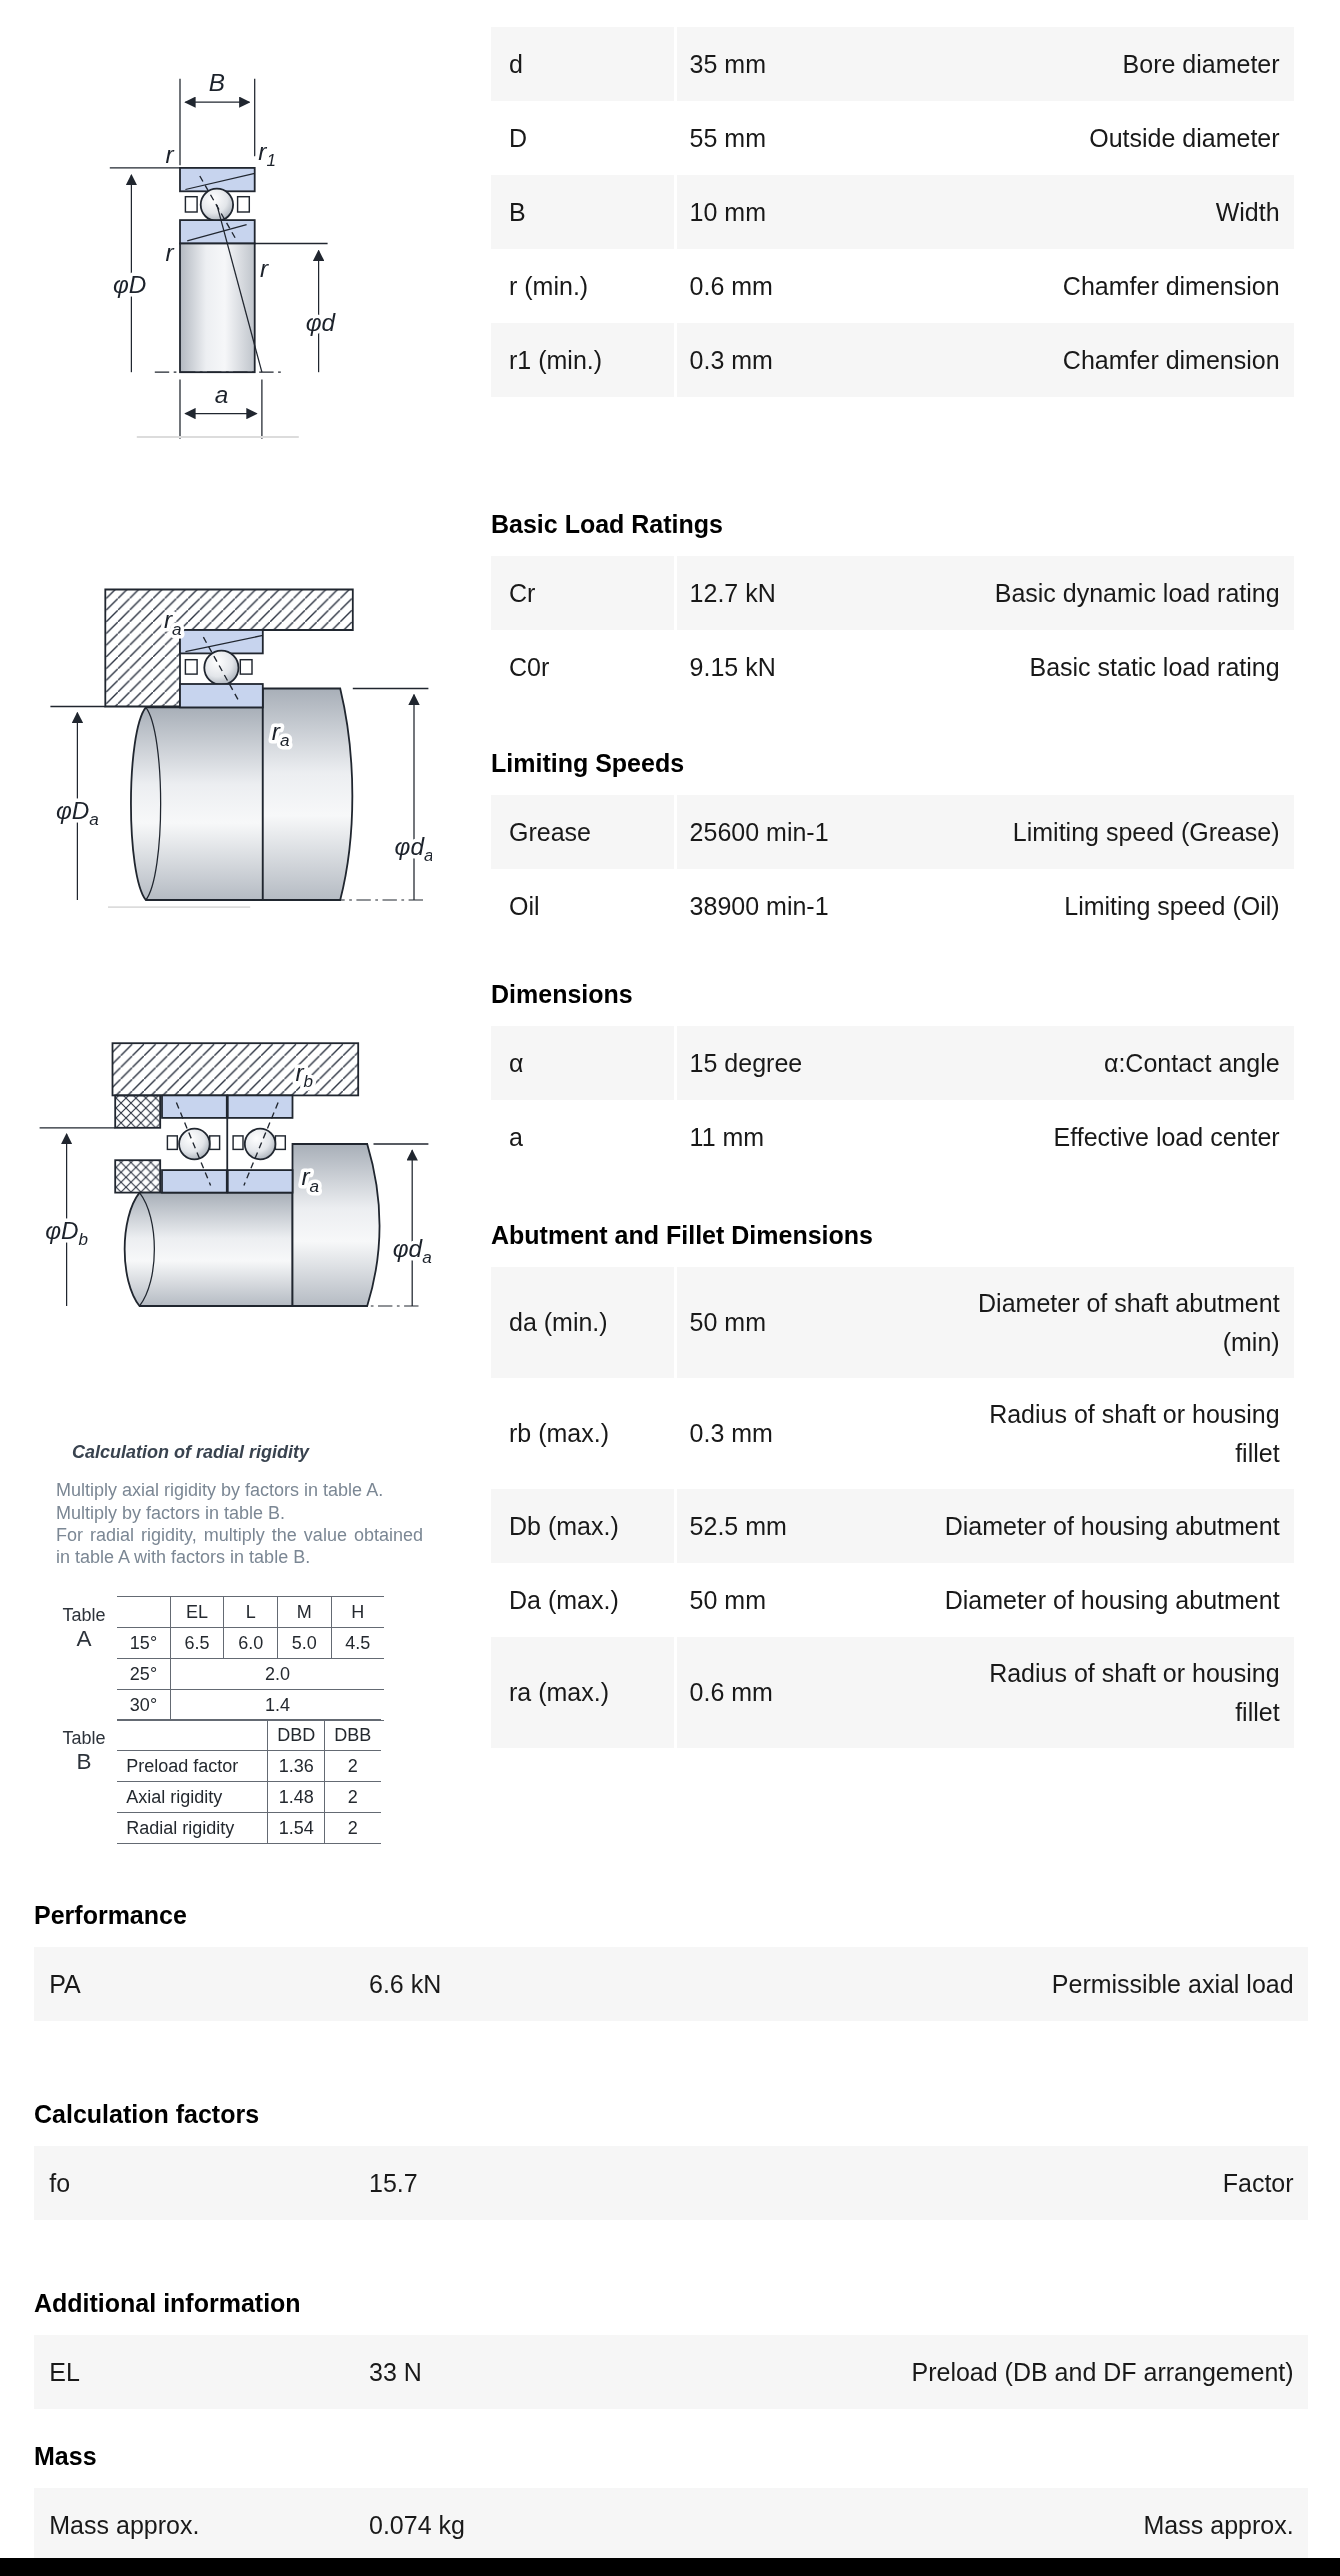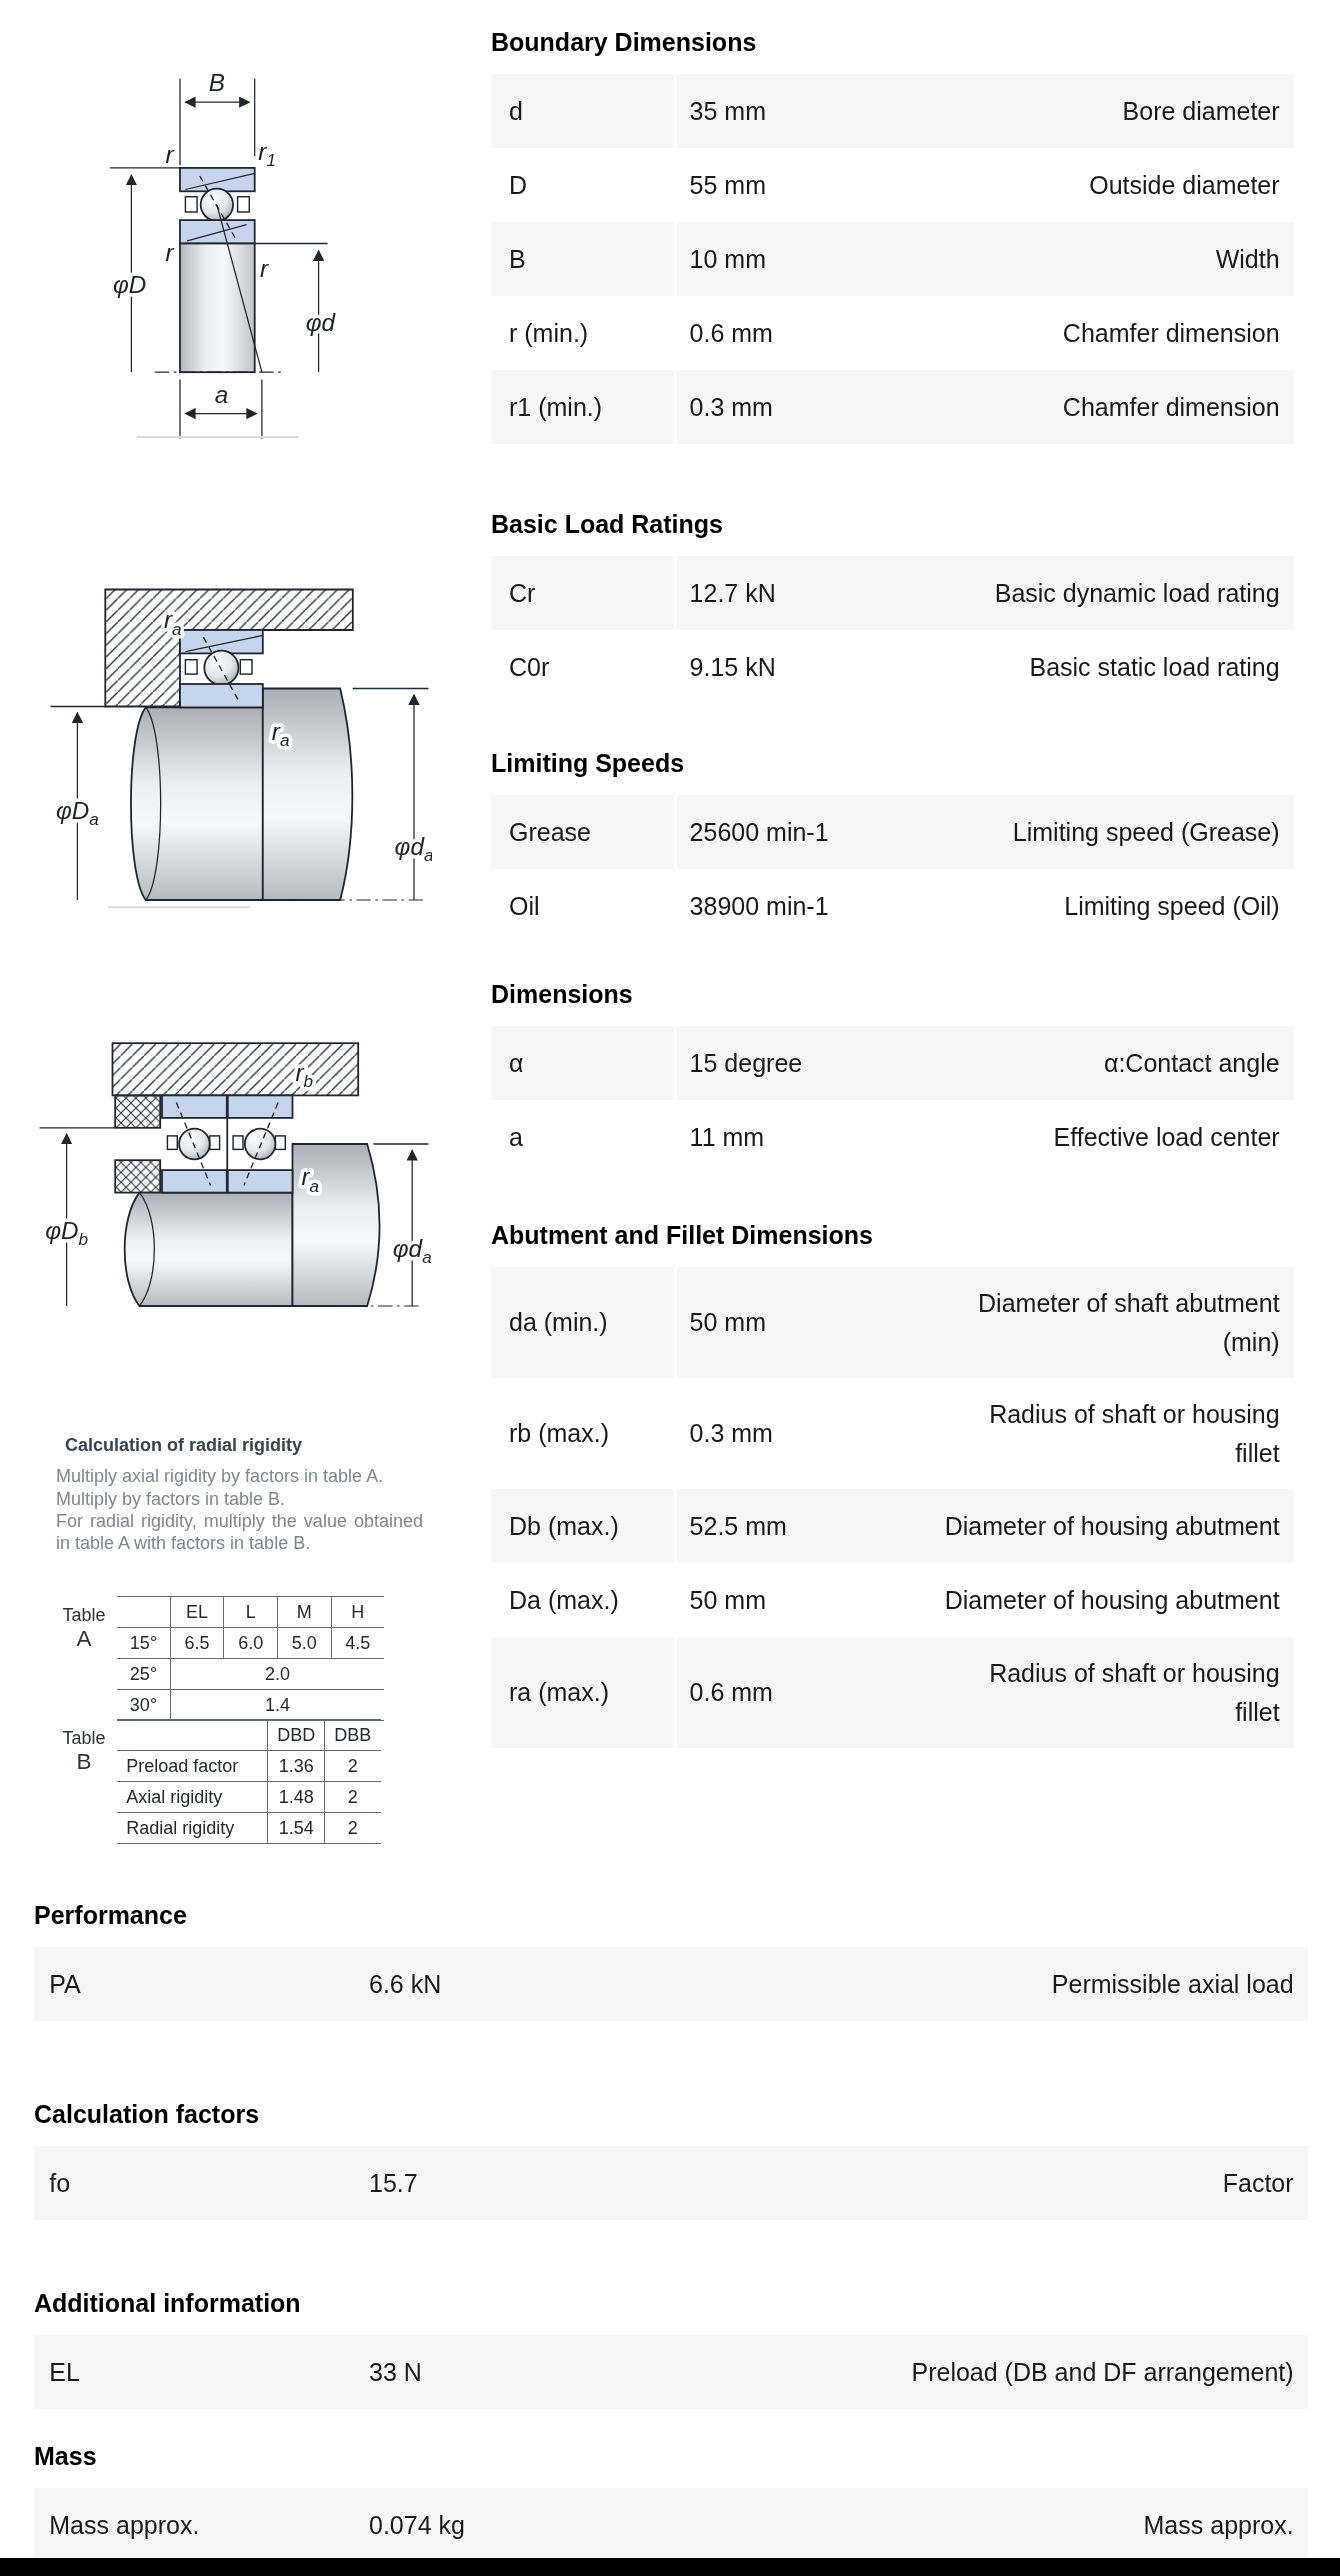--- a/index.html
+++ b/index.html
@@ -17,21 +17,21 @@
   .rsec .c-label{width:186px;padding-left:18px;box-sizing:border-box;}
   .rsec .c-val{width:234px;padding-left:12.6px;box-sizing:border-box;}
   .rsec .srow::after{content:"";position:absolute;left:183px;top:0;bottom:0;width:2.7px;background:#fff;}
   .bsec .c-label{width:335px;padding-left:15.3px;box-sizing:border-box;}
   .bsec .c-val{width:387px;box-sizing:border-box;}
   .c-desc{flex:1;text-align:right;padding-right:14.4px;line-height:1.55;}
   .c-desc span{display:block;}
 
   
   #note{position:absolute;left:56px;top:1425px;width:367px;font-size:18px;line-height:1.24;}
-  #note .nh{font-weight:700;color:#39434f;margin:9px;}
+  #note .nh{font-weight:700;color:#39434f;margin:16px;font-style:italic;}
   #note .nb{color:#7b8794;margin:0;}
   #note .just{text-align:justify;}
 
   
   .ltable{position:absolute;display:flex;gap:7.2px;}
   .tlabel{width:52px;text-align:center;font-size:18px;color:#2d333b;line-height:1.1;padding-top:3.6px;margin-top:6px;}
   .tlabel .big{display:block;font-size:22.5px;margin-top:1.8px;}
   table.spec{border-collapse:collapse;font-size:18px;color:#24292f;}
   table.spec td{border-top:1.8px solid #646a73;border-bottom:1.8px solid #646a73;
                 text-align:center;padding:4.5px 6.3px;height:20px;box-sizing:content-box;}
@@ -262,21 +262,20 @@
       <tr>
         <td class="name vr">Radial rigidity</td>
         <td class="num vr">1.54</td>
         <td class="num">2</td>
       </tr>
     </tbody>
       </table>
   </div>
 
   <div class="rsec" style="top:27px">
-    <h2 class="sec-title">Boundary Dimensions</h2>
     <div>
       <div class="srow h1 alt">
         <div class="c-label">d</div>
         <div class="c-val">35 mm</div>
         <div class="c-desc">
             <span>Bore diameter</span>
           </div>
       </div>
       <div class="srow h1">
         <div class="c-label">D</div>

